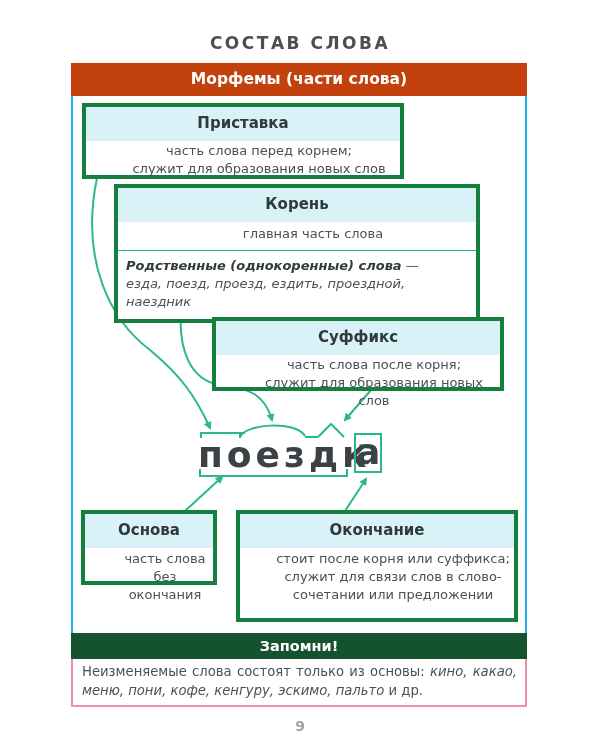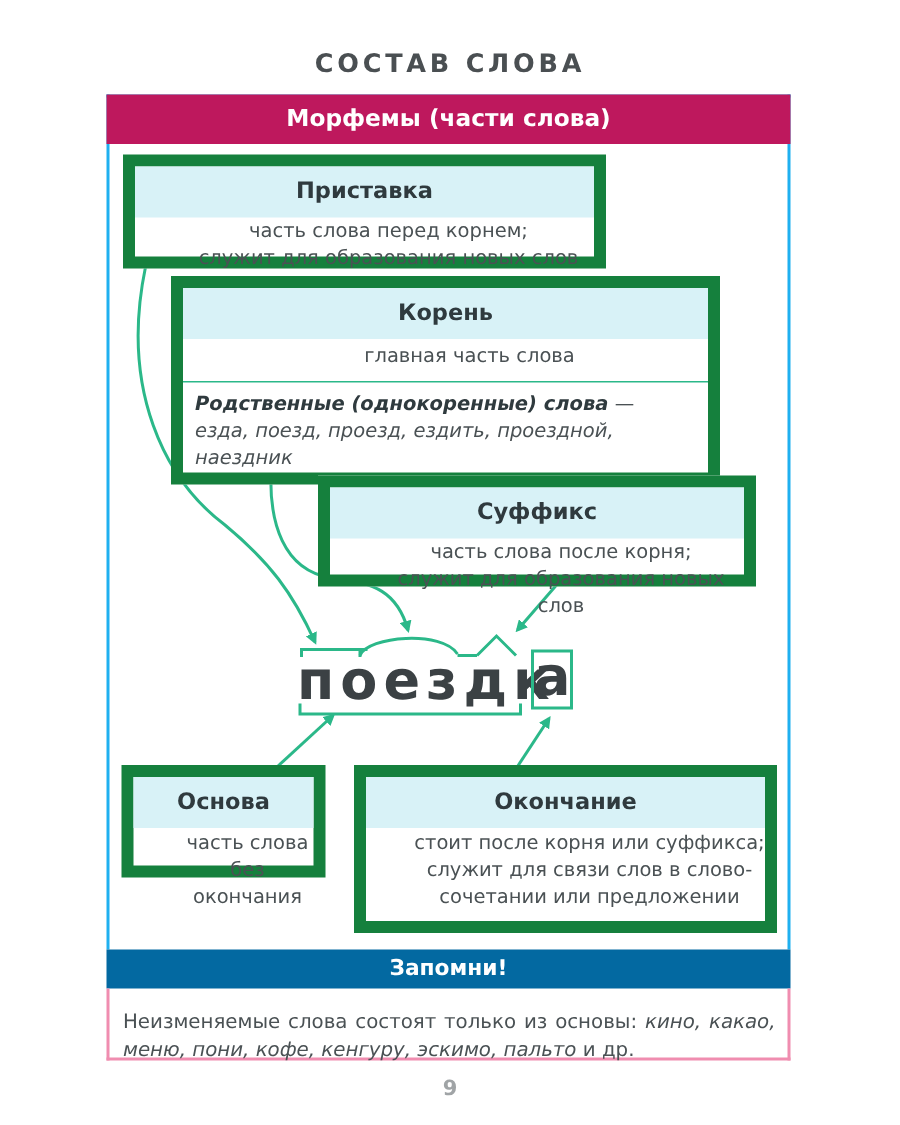--- a/index.html
+++ b/index.html
@@ -1,30 +1,30 @@
 <!DOCTYPE html>
 <html><head>
 <meta charset="utf-8">
 <style>
   html,body{margin:0;padding:0;background:#fff;}
   body{width:600px;height:750px;position:relative;overflow:hidden;font-family:"DejaVu Sans","Liberation Sans",sans-serif;color:#3c4346;}
   .page-title{position:absolute;left:0;top:33px;width:600px;text-align:center;font-weight:bold;font-size:17px;letter-spacing:2.5px;color:#4a4f52;}
   .main-frame{position:absolute;left:71px;top:63px;width:456px;height:570px;border:2px solid #1fb0f0;border-bottom:none;box-sizing:border-box;}
-  .main-header{position:absolute;left:71px;top:63px;width:456px;height:33px;background:#be185d;color:#fff;font-weight:bold;font-size:15.5px;text-align:center;line-height:32px;}
-  .box{position:absolute;border:8px solid #15803d;background:#fff;box-sizing:border-box;text-align:center;}
+  .main-header{position:absolute;left:71px;top:63px;width:456px;height:33px;background:#c2410c;color:#fff;font-weight:bold;font-size:15.5px;text-align:center;line-height:32px;}
+  .box{position:absolute;border:4px solid #15803d;background:#fff;box-sizing:border-box;text-align:center;}
   .box .hd{background:#d8f2f7;font-weight:bold;font-size:15px;color:#2f3a3e;height:34px;line-height:33px;}
   .box .bd{font-size:13px;line-height:18px;color:#4a5154;padding-top:4px;padding-left:32px;}
   .rel{border-top:1.5px solid #2bb889;text-align:left;padding:6px 8px 0 8px;font-size:13px;line-height:18px;color:#4a5154;}
   .rel b{color:#2f3a3e;font-style:italic;}
   .rel i{font-style:italic;}
   .word{position:absolute;left:198px;top:434px;font-weight:bold;font-size:36px;letter-spacing:4px;color:#3b4144;font-family:"DejaVu Sans",sans-serif;}
   .ending{position:absolute;left:354px;top:433px;width:28px;height:40px;border:2px solid #2bb889;box-sizing:border-box;font-weight:bold;font-size:36px;line-height:34px;text-align:center;color:#3b4144;}
   svg.lines{position:absolute;left:0;top:0;}
-  .note-header{position:absolute;left:71px;top:633px;width:456px;height:26px;background:#0369a1;color:#fff;font-weight:bold;font-size:14.5px;text-align:center;line-height:26px;}
-  .note-body{position:absolute;left:71px;top:659px;width:456px;height:48px;border:2px solid #f08db0;border-top:none;box-sizing:border-box;font-size:13.2px;line-height:19px;color:#4a5154;padding:13px 8px 0 9px;text-align:justify;}
+  .note-header{position:absolute;left:71px;top:633px;width:456px;height:26px;background:#14532d;color:#fff;font-weight:bold;font-size:14.5px;text-align:center;line-height:26px;}
+  .note-body{position:absolute;left:71px;top:659px;width:456px;height:48px;border:2px solid #f08db0;border-top:none;box-sizing:border-box;font-size:13.2px;line-height:19px;color:#4a5154;padding:3px 8px 0 9px;text-align:justify;}
   .note-body i{font-style:italic;}
   .page-num{position:absolute;left:0;top:718px;width:600px;text-align:center;font-size:14px;font-weight:bold;color:#a0a4a6;}
 </style>
 </head>
 <body>
 
 <div class="page-title">СОСТАВ СЛОВА</div>
 
 <div class="main-frame"></div>
 <div class="main-header">Морфемы (части слова)</div>

